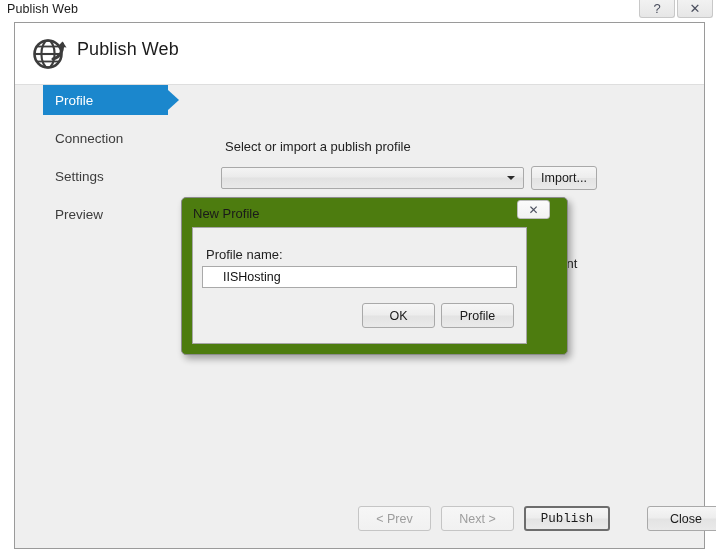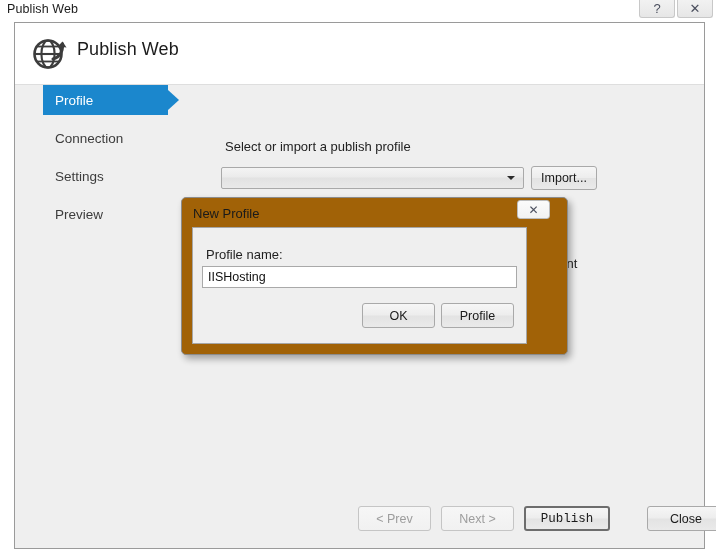--- a/index.html
+++ b/index.html
@@ -204,21 +204,21 @@
   #prev-button   { position: absolute; left: 343px; top: 10px; width: 73px; height: 25px; }
   #next-button   { position: absolute; left: 426px; top: 10px; width: 73px; height: 25px; }
   #publish-button{ position: absolute; left: 509px; top: 10px; width: 86px; height: 25px; font-family: Liberation Mono, monospace; }
   #close-button  { position: absolute; left: 632px; top: 10px; width: 78px; height: 25px; }
 
   
   #new-profile-dialog {
     position: absolute;
     left: 181px; top: 197px;
     width: 387px; height: 158px;
-    background: #a16207;
+    background: #4d7c0f;
     border: 1px solid #8c8c8c;
     border-radius: 5px;
     box-shadow: 3px 4px 7px rgba(0,0,0,0.32);
     box-sizing: border-box;
   }
   #dialog-title {
     position: absolute;
     left: 11px; top: 8px;
     font-size: 13px;
     color: #1a1a1a;
@@ -256,21 +256,21 @@
   }
   #profile-name-input {
     position: absolute;
     left: 20px; top: 68px;
     width: 315px; height: 22px;
     border: 1px solid #a9a9a9;
     background: #ffffff;
     font-family: "Liberation Sans", sans-serif;
     font-size: 12.5px;
     color: #101010;
-    padding: 0 5px;
+    padding: 0 20px;
     box-sizing: border-box;
     outline: none;
   }
   #ok-button     { position: absolute; left: 180px; top: 105px; width: 73px; height: 25px; }
   #cancel-button { position: absolute; left: 259px; top: 105px; width: 73px; height: 25px; }
 </style>
 </head>
 <body>
 
 <div id="os-titlebar">

